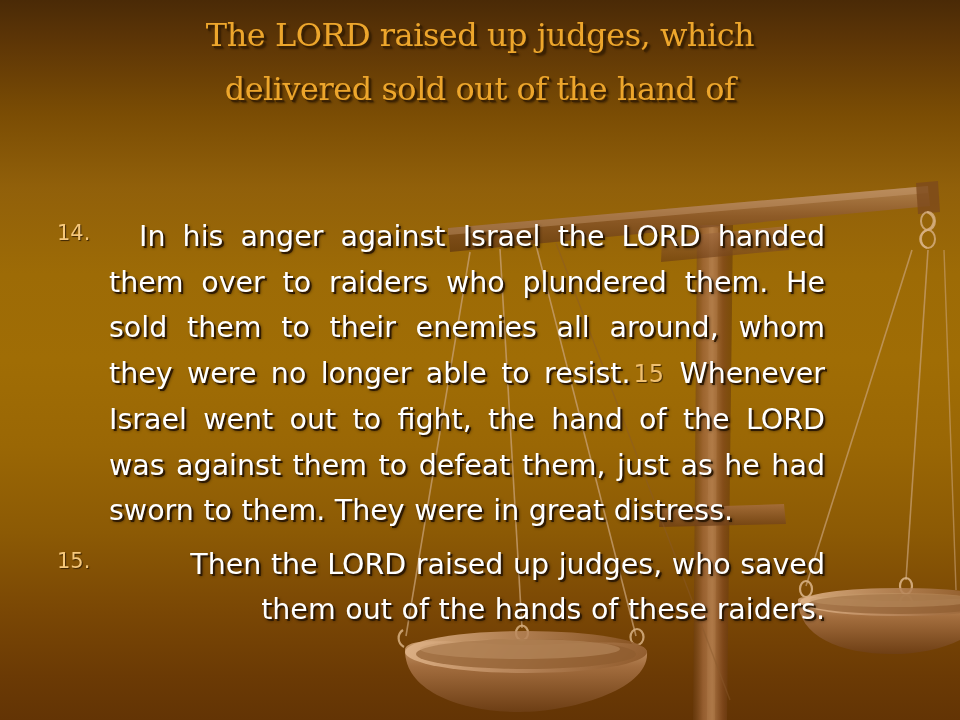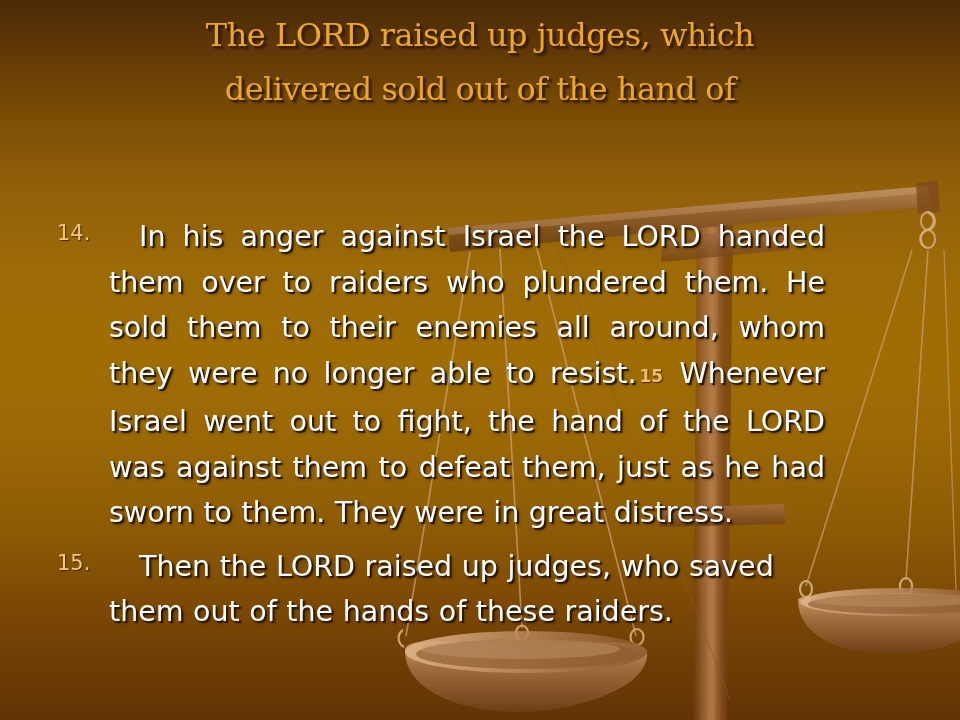--- a/index.html
+++ b/index.html
@@ -96,34 +96,33 @@
     line-height: 45.5px;
     color: #ffffff;
     text-align: justify;
     text-justify: inter-word;
     text-shadow:
         2px 2px 0px rgba(44,24,3,0.95),
         2px 2px 3px rgba(30,16,2,0.7);
     word-spacing: 0.5px;
   }
   .verse-text.last-left {
-    text-align: left;
+    text-align: right;
   }
   .verse-text .indent {
     display: inline-block;
     width: 30px;
   }
   .inline-verse-num {
-    font-size: 17px;
+    font-size: 24px;
     color: #f0c070;
     vertical-align: 1px;
     padding-left: 3px;
     padding-right: 1px;
     text-shadow: 1px 1px 1px rgba(40,22,2,0.8);
-    font-weight: bold;
   }
 </style>
 </head>
 <body>
 
 <div id="slide">
 
   <svg id="scales" viewBox="0 0 960 720" preserveAspectRatio="none">
     <defs>
       <linearGradient id="postGrad" x1="0" y1="0" x2="1" y2="0">

